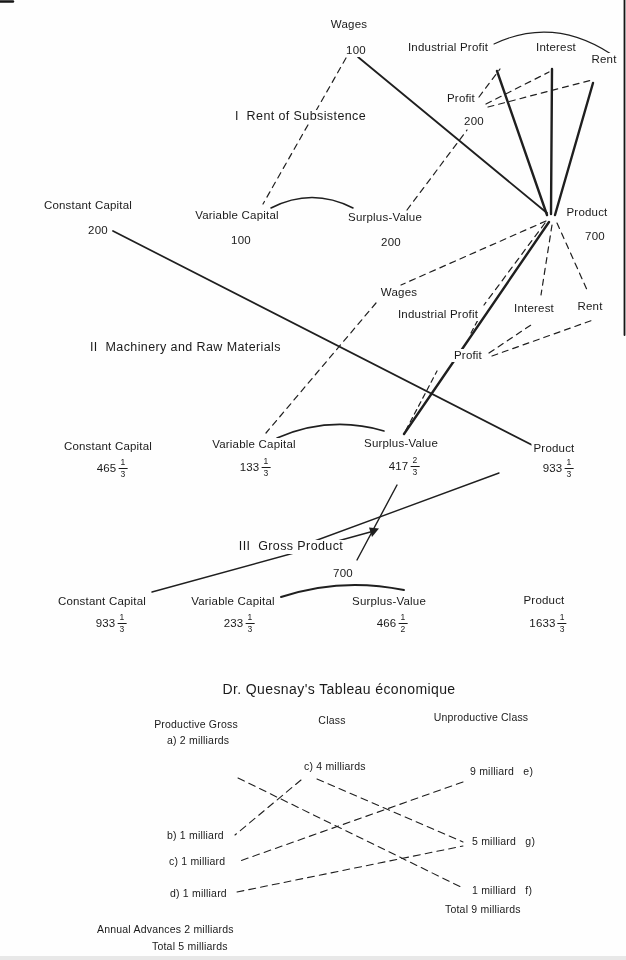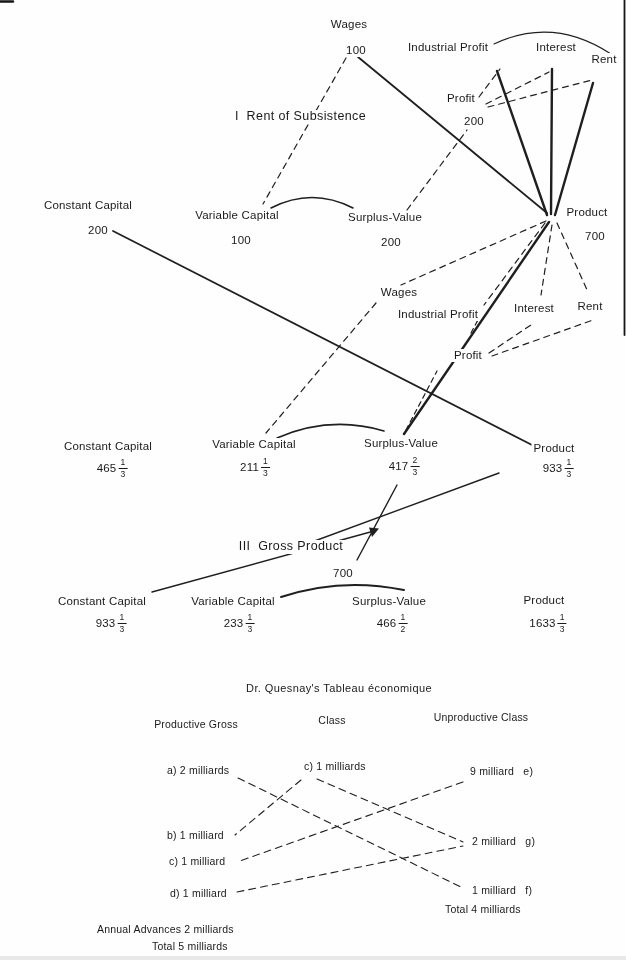--- a/index.html
+++ b/index.html
@@ -8,21 +8,21 @@
     font-family:"Liberation Sans", sans-serif;color:#1a1a1a;overflow:hidden;
   }
   svg.lines{position:absolute;left:0;top:0;}
   .t,.tl{
     position:absolute;white-space:pre;font-size:11.5px;line-height:1.1;
     background:#fefefe;padding:0 2px;letter-spacing:.2px;color:#1a1a1a;
   }
   .t{transform:translateX(-50%);text-align:center;}
   .title{font-size:12.5px;letter-spacing:.4px;}
   .q{font-size:10.5px;}
-  .qt{font-size:11px;letter-spacing:.4px;}
+  .qt{font-size:14px;letter-spacing:.4px;}
   .frac{display:inline-block;vertical-align:middle;text-align:center;font-size:8.5px;line-height:1;margin-left:2px;position:relative;top:-1px;}
   .frac .fn{display:block;border-bottom:1px solid #1a1a1a;padding:0 2px 1px;}
   .frac .fd{display:block;padding-top:1px;}
 </style>
 </head>
 <body>
 
 <div class="canvas">
 
   <svg class="lines" width="626" height="960" viewBox="0 0 626 960" stroke="#1f1f1f" fill="none" stroke-linecap="round">
@@ -95,25 +95,26 @@
   <div class="t" style="left:385px;top:211px">Surplus-Value</div>
   <div class="t" style="left:391px;top:236px">200</div>
   <div class="t" style="left:587px;top:206px">Product</div>
   <div class="t" style="left:595px;top:230px">700</div>
 
   <div class="t" style="left:399px;top:286px">Wages</div>
   <div class="t" style="left:438px;top:308px">Industrial Profit</div>
   <div class="t" style="left:534px;top:302px">Interest</div>
   <div class="t" style="left:590px;top:300px">Rent</div>
   <div class="t" style="left:468px;top:349px">Profit</div>
+  <div class="tl title" style="left:88px;top:341px">II  Machinery and Raw Materials</div>
 
   <div class="t" style="left:108px;top:440px">Constant Capital</div>
   <div class="t" style="left:112px;top:459px"><span>465</span><span class="frac"><span class="fn">1</span><span class="fd">3</span></span></div>
   <div class="t" style="left:254px;top:438px">Variable Capital</div>
-  <div class="t" style="left:255px;top:458px"><span>211</span><span class="frac"><span class="fn">1</span><span class="fd">3</span></span></div>
+  <div class="t" style="left:255px;top:458px"><span>133</span><span class="frac"><span class="fn">1</span><span class="fd">3</span></span></div>
   <div class="t" style="left:401px;top:437px">Surplus-Value</div>
   <div class="t" style="left:404px;top:457px"><span>417</span><span class="frac"><span class="fn">2</span><span class="fd">3</span></span></div>
   <div class="t" style="left:554px;top:442px">Product</div>
   <div class="t" style="left:558px;top:459px"><span>933</span><span class="frac"><span class="fn">1</span><span class="fd">3</span></span></div>
 
   <div class="t title" style="left:291px;top:540px">III  Gross Product</div>
   <div class="t" style="left:343px;top:567px">700</div>
 
   <div class="t" style="left:102px;top:595px">Constant Capital</div>
   <div class="t" style="left:111px;top:614px"><span>933</span><span class="frac"><span class="fn">1</span><span class="fd">3</span></span></div>
@@ -122,26 +123,26 @@
   <div class="t" style="left:389px;top:595px">Surplus-Value</div>
   <div class="t" style="left:392px;top:614px"><span>466</span><span class="frac"><span class="fn">1</span><span class="fd">2</span></span></div>
   <div class="t" style="left:544px;top:594px">Product</div>
   <div class="t" style="left:548px;top:614px"><span>1633</span><span class="frac"><span class="fn">1</span><span class="fd">3</span></span></div>
 
   <div class="t qt" style="left:339px;top:682px">Dr. Quesnay's Tableau économique</div>
   <div class="t q" style="left:196px;top:719px">Productive Gross</div>
   <div class="t q" style="left:332px;top:715px">Class</div>
   <div class="t q" style="left:481px;top:712px">Unproductive Class</div>
 
-  <div class="tl q" style="left:165px;top:765px">a) 2 milliards</div>
-  <div class="tl q" style="left:302px;top:761px">c) 1 milliards</div>
+  <div class="tl q" style="left:165px;top:735px">a) 2 milliards</div>
+  <div class="tl q" style="left:302px;top:761px">c) 4 milliards</div>
   <div class="tl q" style="left:468px;top:766px">9 milliard   e)</div>
   <div class="tl q" style="left:165px;top:830px">b) 1 milliard</div>
   <div class="tl q" style="left:167px;top:856px">c) 1 milliard</div>
   <div class="tl q" style="left:168px;top:888px">d) 1 milliard</div>
-  <div class="tl q" style="left:470px;top:836px">2 milliard   g)</div>
+  <div class="tl q" style="left:470px;top:836px">5 milliard   g)</div>
   <div class="tl q" style="left:470px;top:885px">1 milliard   f)</div>
 
-  <div class="tl q" style="left:443px;top:904px">Total 4 milliards</div>
+  <div class="tl q" style="left:443px;top:904px">Total 9 milliards</div>
   <div class="tl q" style="left:95px;top:924px">Annual Advances 2 milliards</div>
   <div class="tl q" style="left:150px;top:941px">Total 5 milliards</div>
 
 </div>
 
 </body></html>

